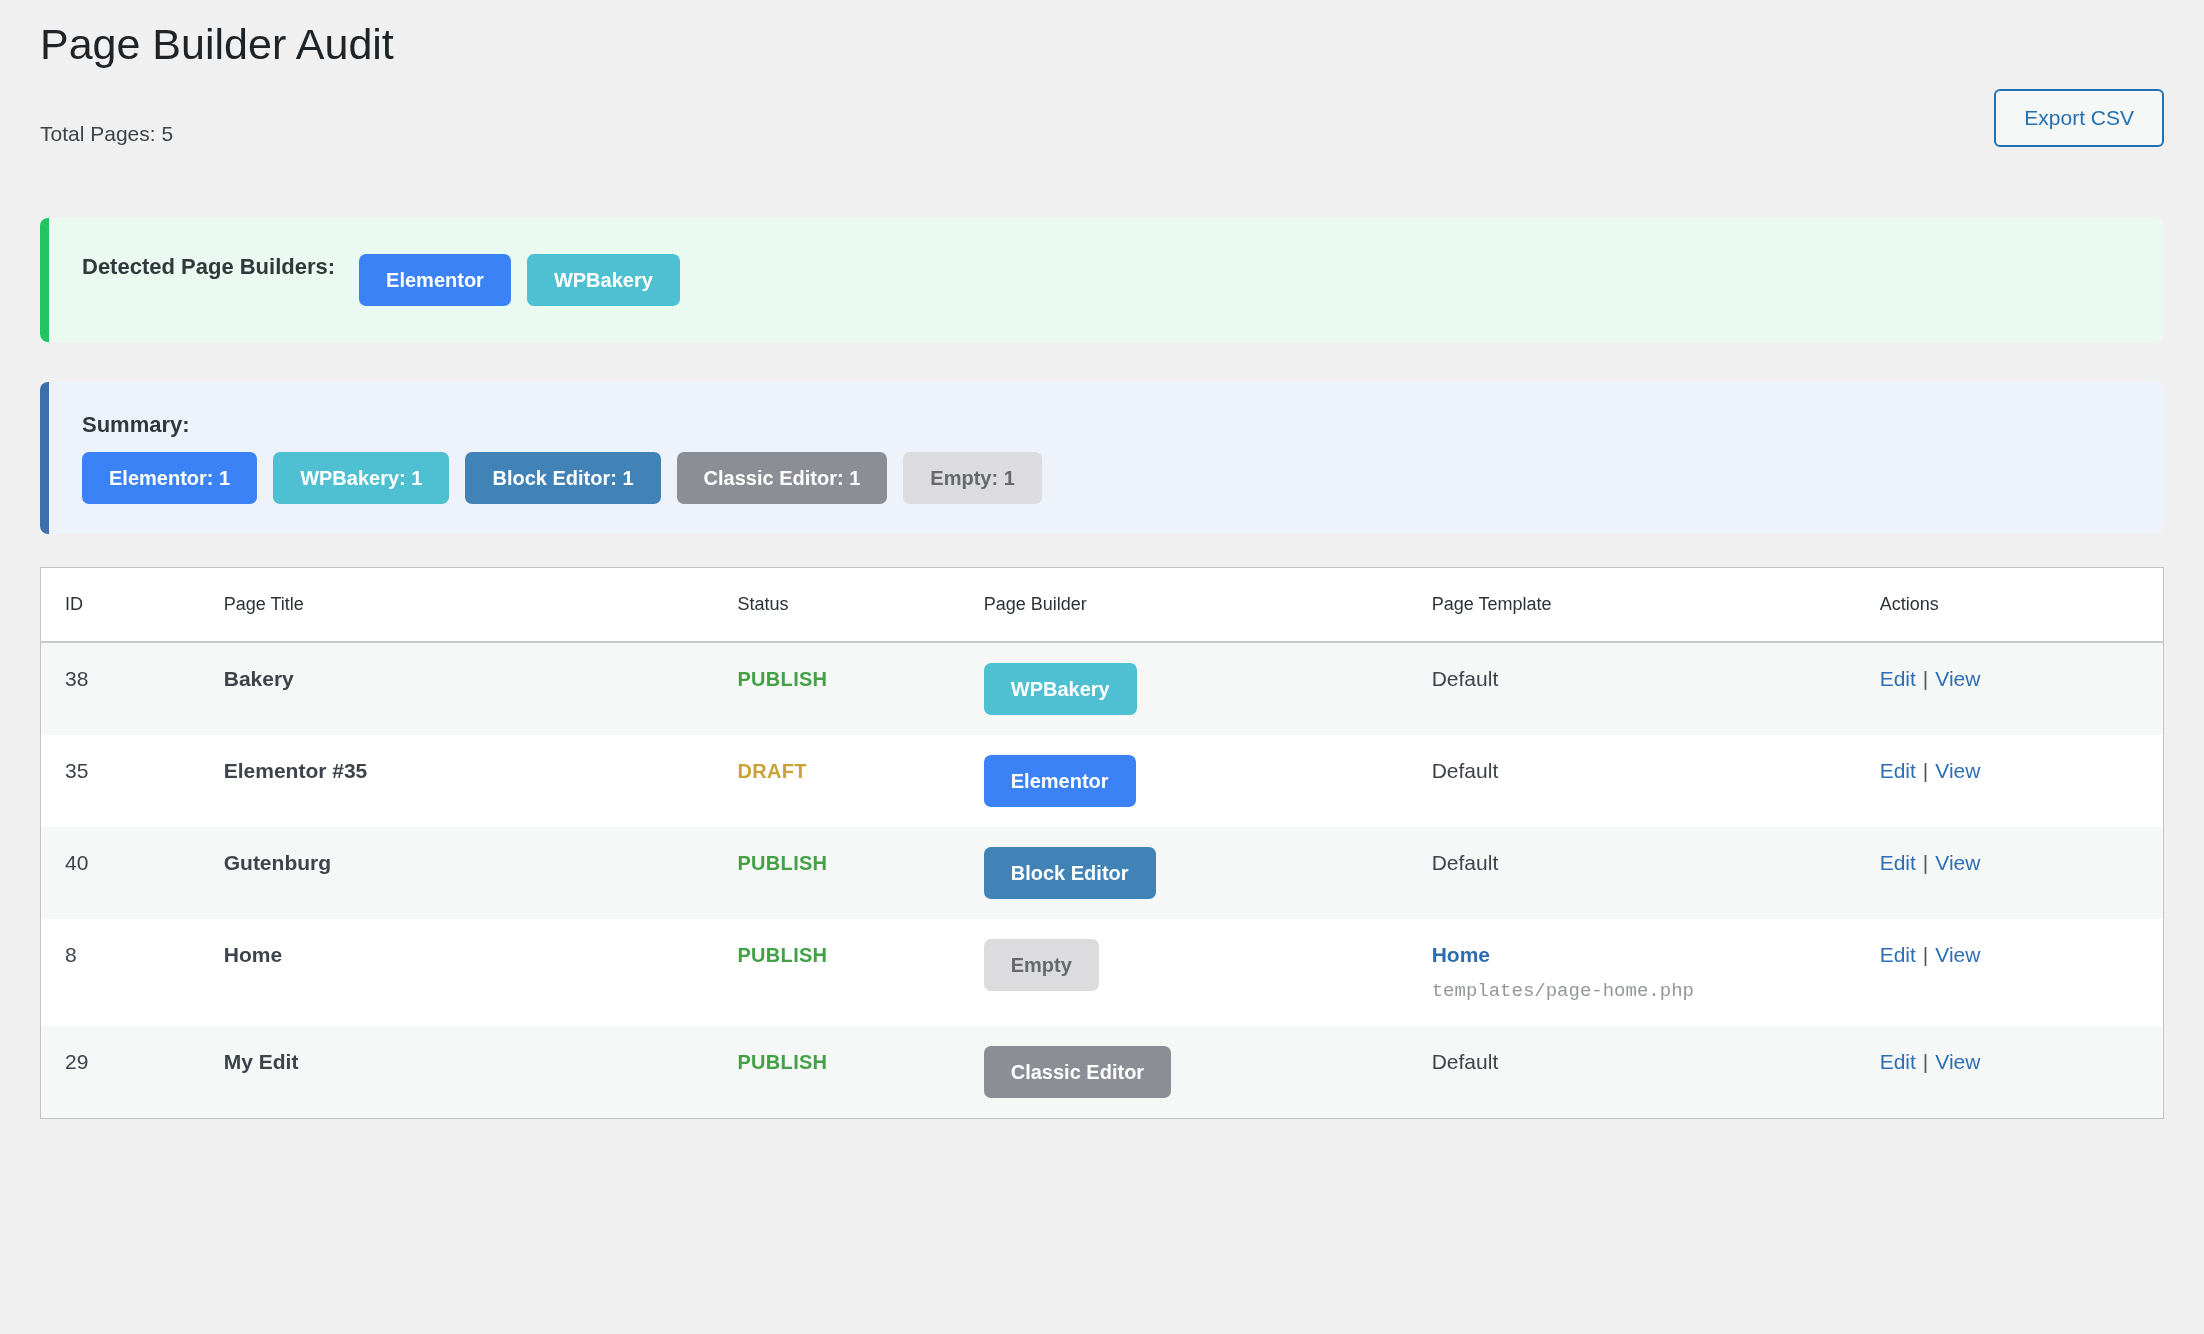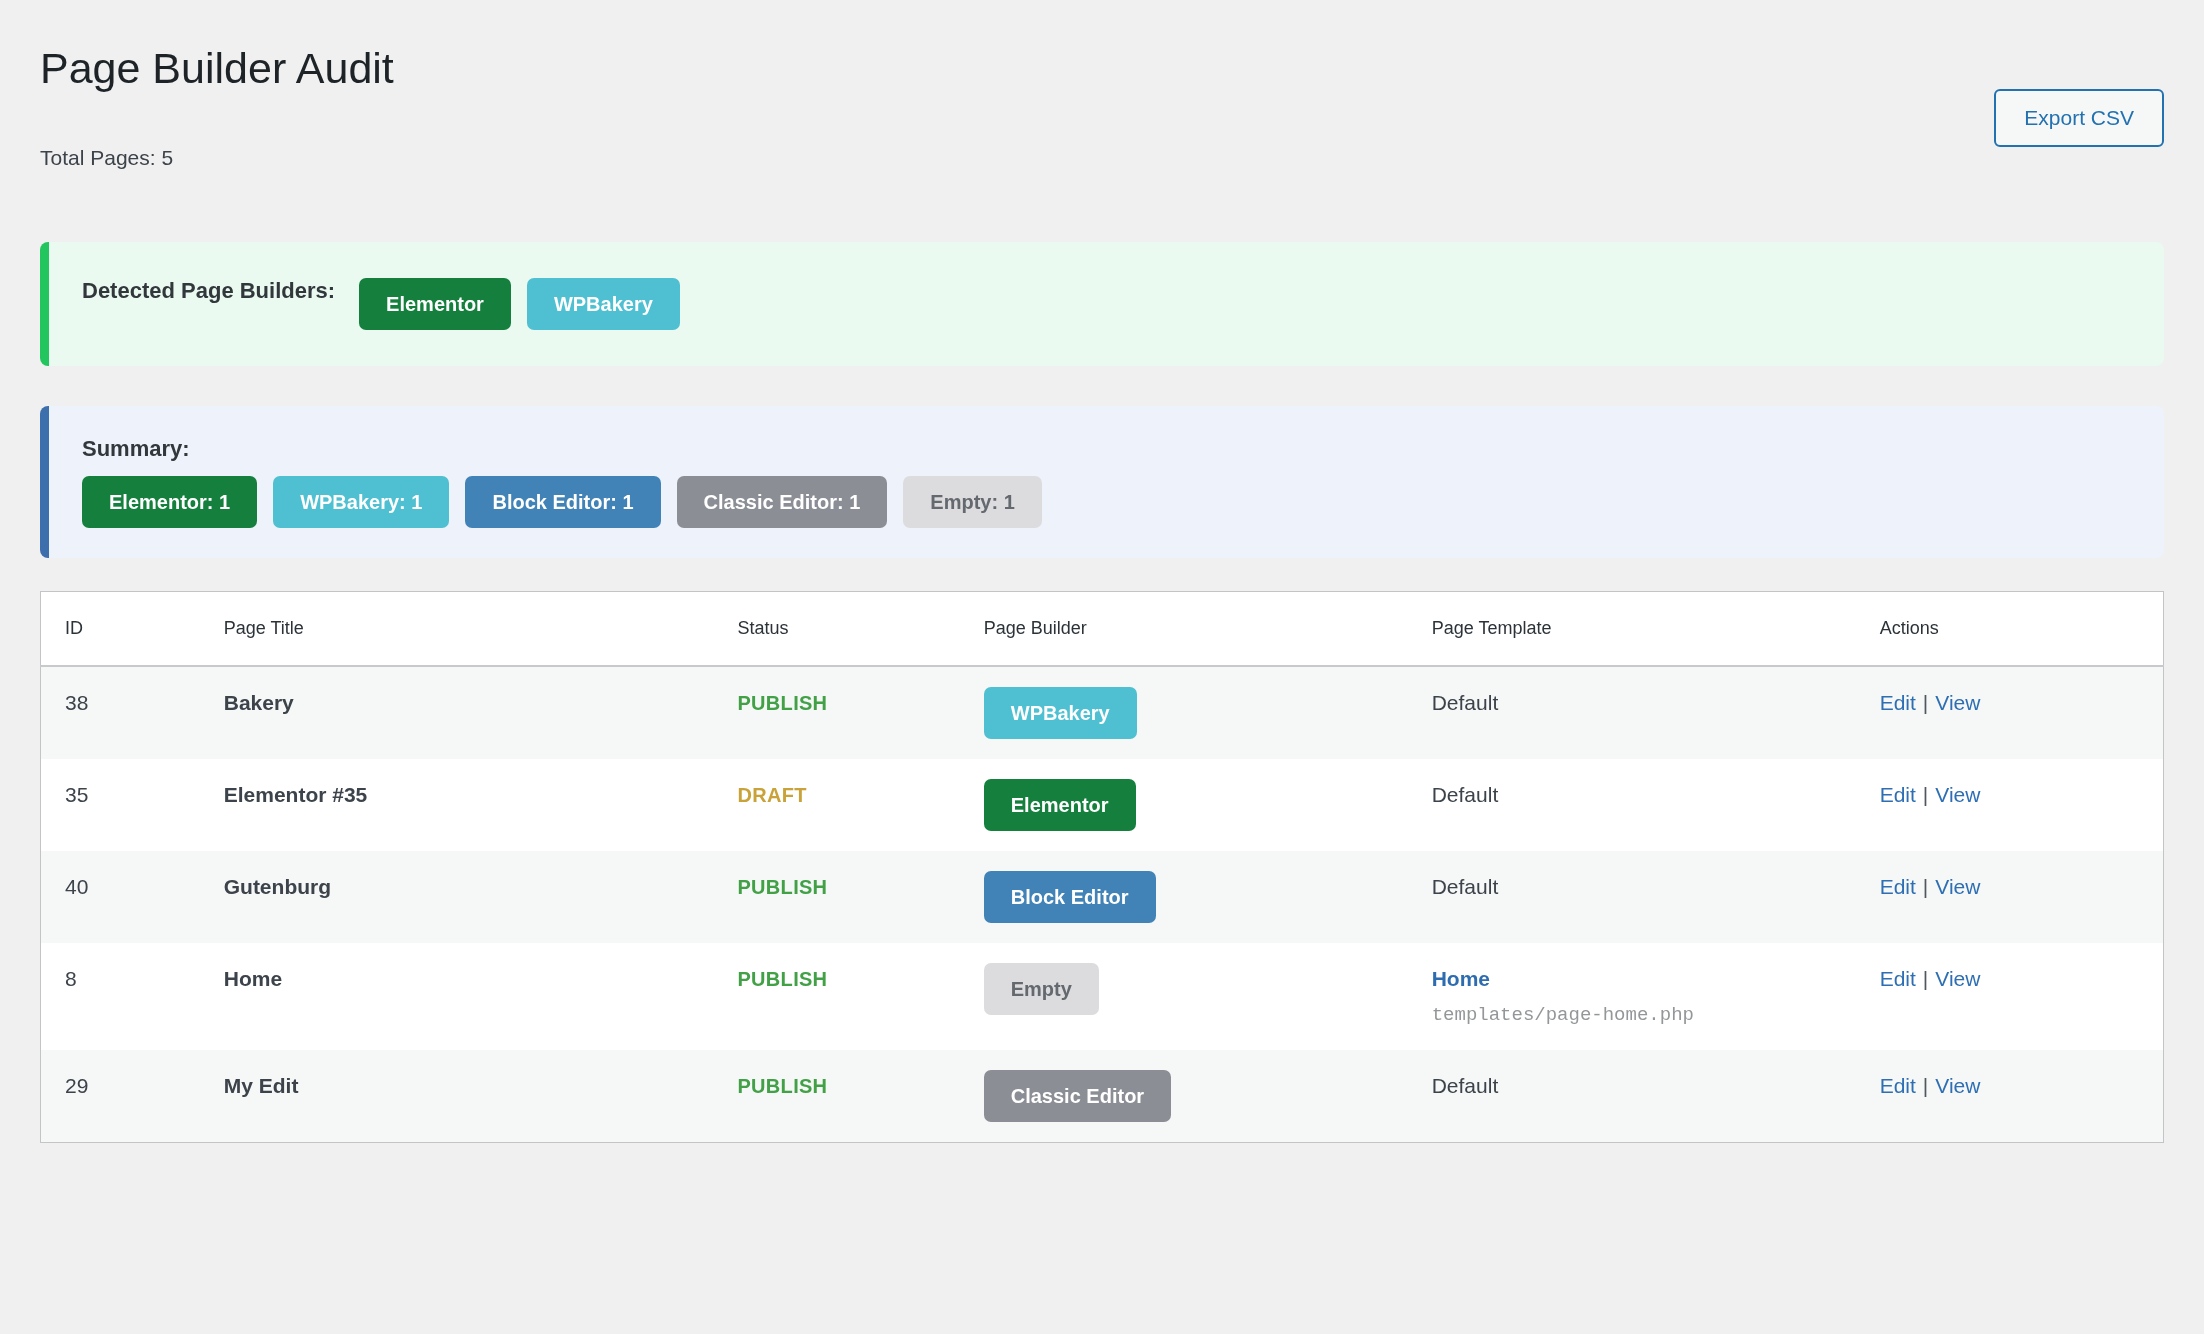--- a/index.html
+++ b/index.html
@@ -12,21 +12,21 @@
   }
   .page {
     position: relative;
     width: 2204px;
     min-height: 1334px;
     padding: 0 40px;
   }
 
   
   .page-heading {
-    padding-top: 42px;
+    padding-top: 18px;
     font-size: 43px;
     line-height: 52px;
     font-weight: 400;
     color: #1d2327;
   }
   .total-pages {
     margin-top: 48px;
     font-size: 21px;
     line-height: 32px;
     color: #3c434a;
@@ -79,21 +79,21 @@
   .badge {
     display: inline-block;
     padding: 14px 27px;
     border-radius: 7px;
     font-size: 20px;
     line-height: 24px;
     font-weight: 700;
     color: #ffffff;
     white-space: nowrap;
   }
-  .badge-elementor { background: #15803d; }
+  .badge-elementor { background: #3b82f6; }
   .badge-wpbakery  { background: #4fc0d1; }
   .badge-block     { background: #4183b6; }
   .badge-classic   { background: #8b8e94; }
   .badge-empty     { background: #dcdcde; color: #646970; }
 
   
   .audit-table-wrap { margin-top: 33px; }
   table.audit-table {
     width: 100%;
     border-collapse: collapse;

